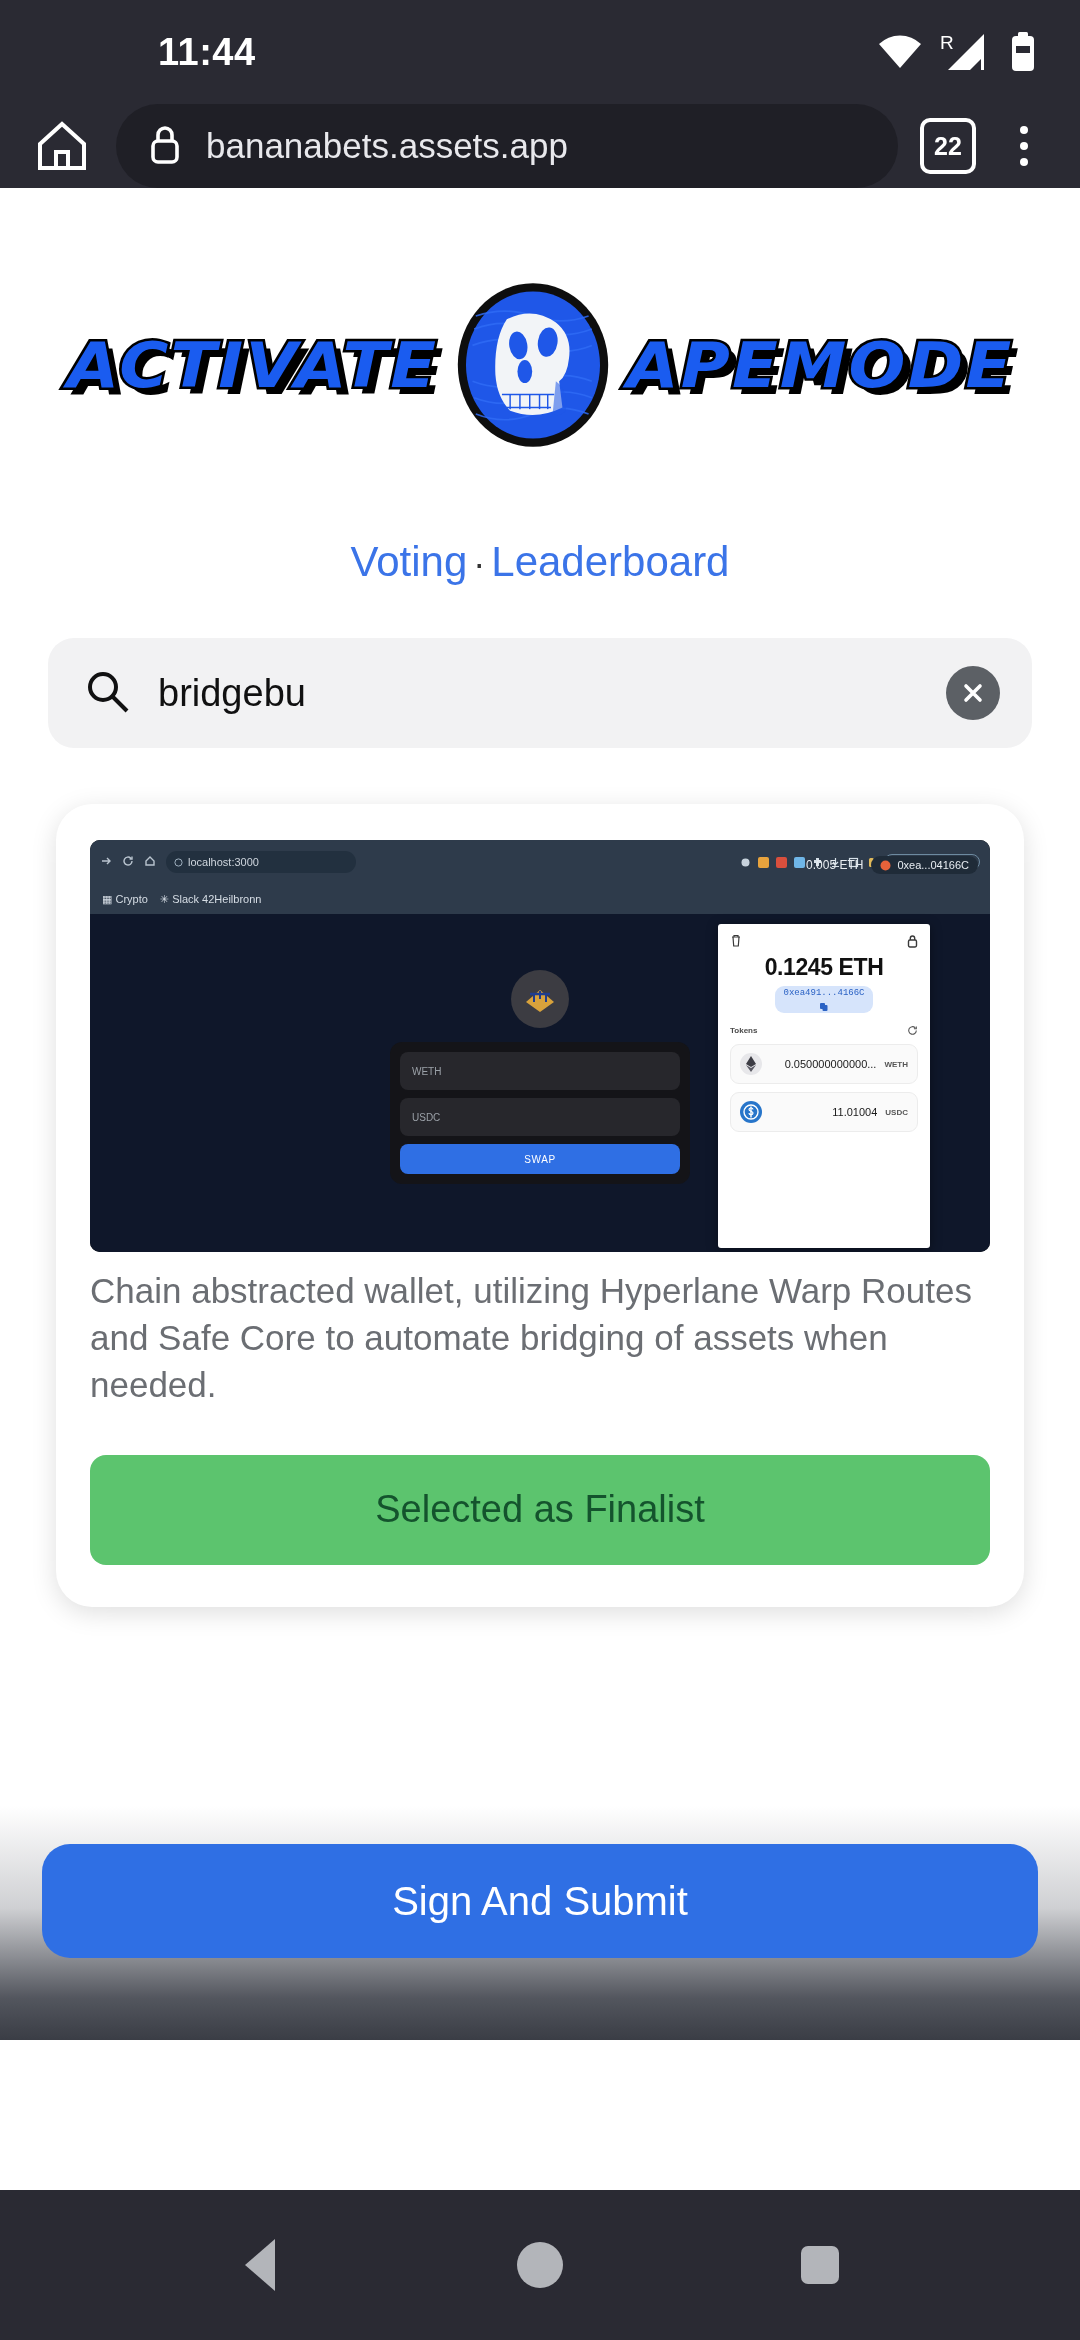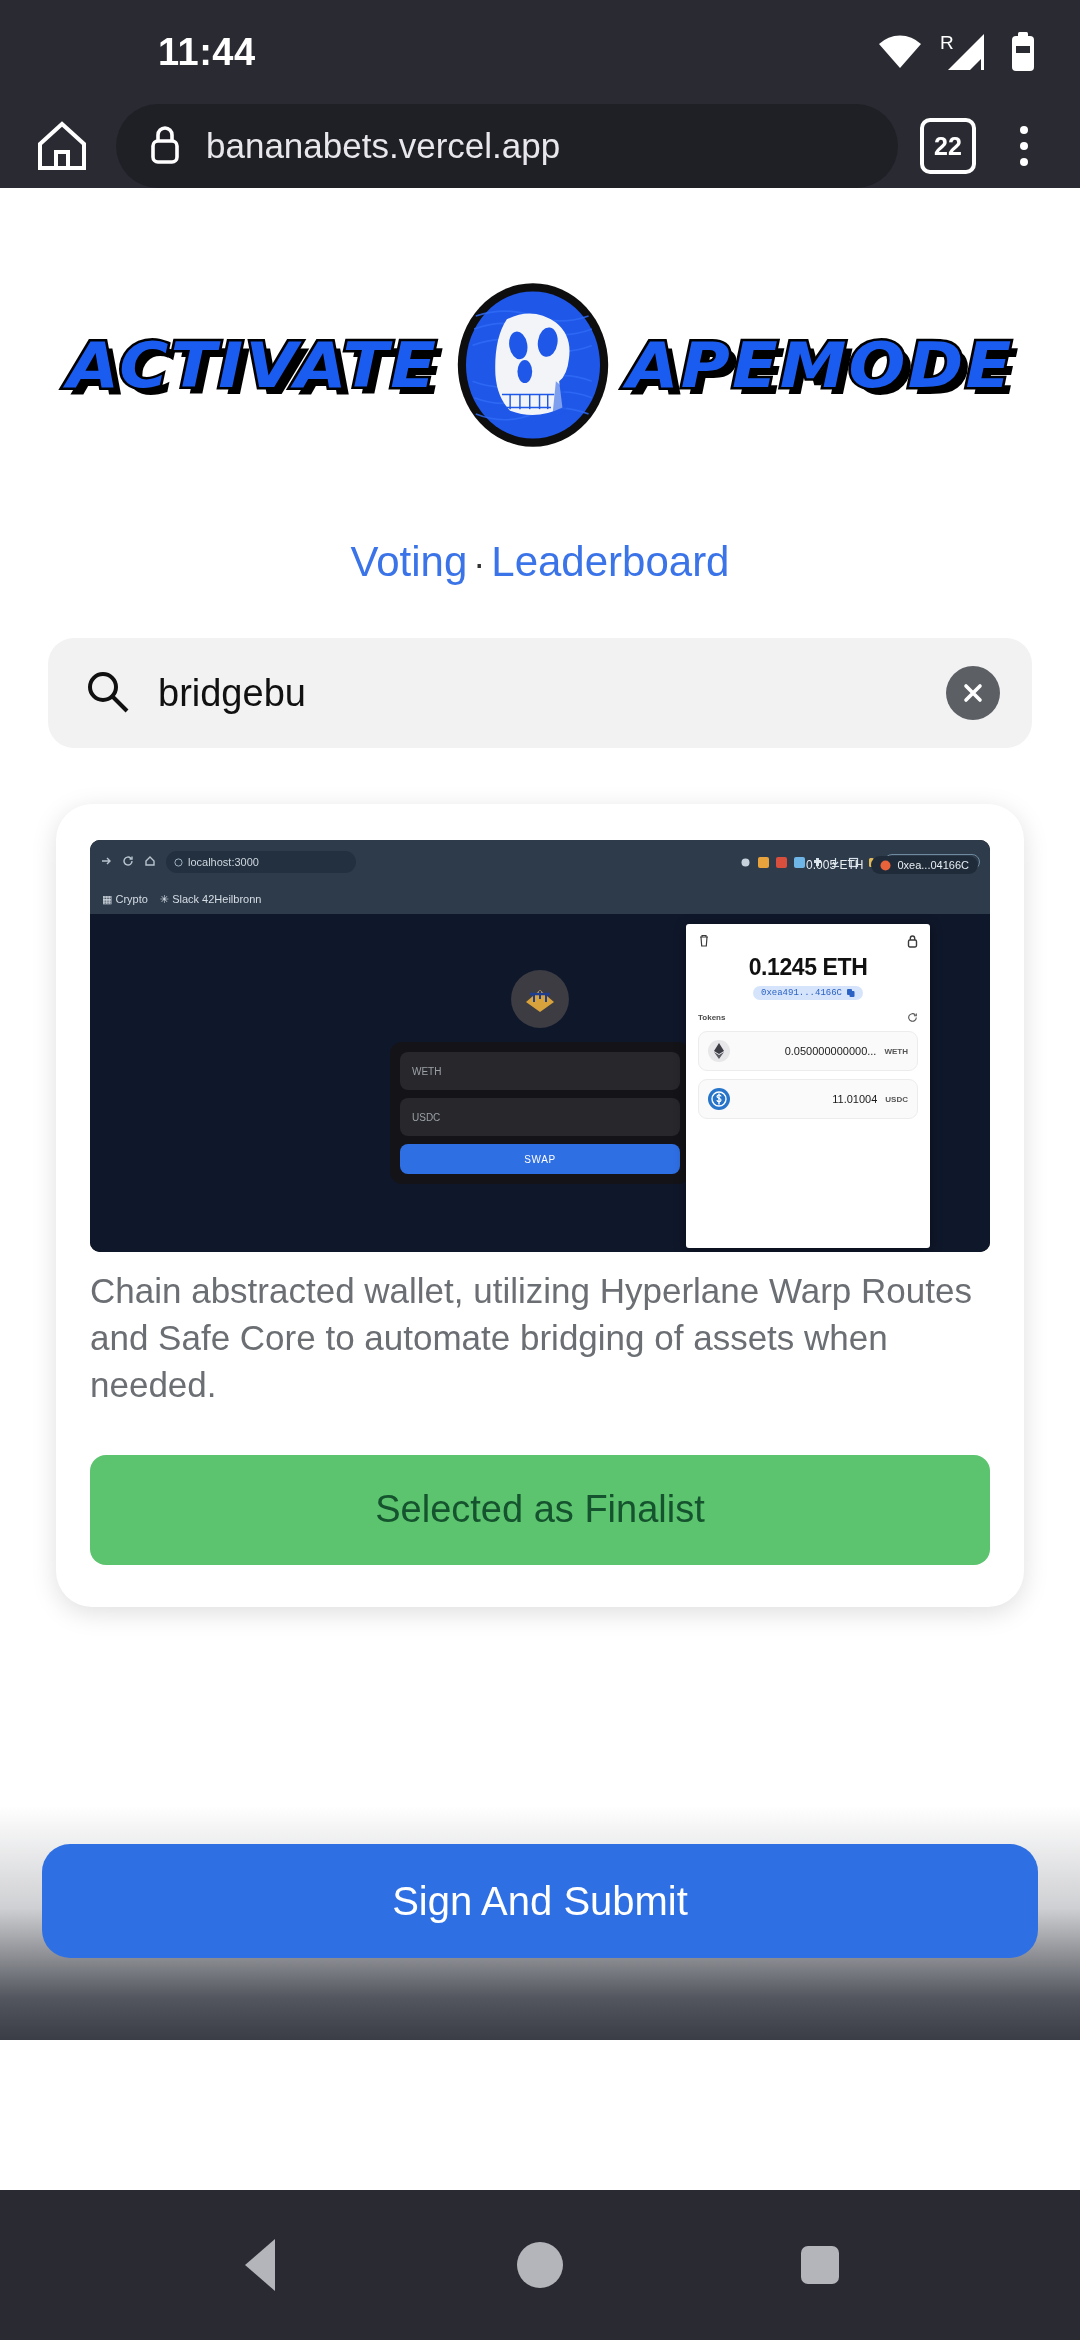--- a/index.html
+++ b/index.html
@@ -119,27 +119,27 @@
   .tb-body { position:absolute; top:74px; left:0; right:0; bottom:0; background:#0f172a; }
   .dex-header { position:absolute; top:-58px; right:12px; display:flex; align-items:center; gap:8px; font-size:12px; color:#e7ecf1; }
   .dex-addr { background:#1f2b38; border-radius:12px; padding:3px 9px; display:flex; align-items:center; gap:6px; font-size:11px; }
   .dex-center { position:absolute; top:56px; left:0; right:0; text-align:center; }
   .dex-logo { width:58px; height:58px; border-radius:50%; background:#3c3c42; margin:0 auto; display:flex; align-items:center; justify-content:center; }
   .dex-title { color:#fff; font-size:17px; font-weight:700; margin-top:10px; }
   .swapcard { width:300px; margin:14px auto 0; background:#141418; border-radius:12px; padding:10px; }
   .swapfield { height:38px; background:#27272c; border-radius:8px; display:flex; align-items:center; padding:0 12px; font-size:10px; color:#9ba1a8; margin-bottom:8px; }
   .swapbtn { height:30px; background:#2f6fe4; border-radius:8px; display:flex; align-items:center; justify-content:center; color:#fff; font-size:10px; letter-spacing:.6px; }
   .wallet {
-    position:absolute; top:10px; right:60px; width:244px; height:324px;
+    position:absolute; top:10px; right:60px; width:212px; height:324px;
     background:#fff; border-radius:3px; padding:10px 12px;
     box-shadow:0 2px 12px rgba(0,0,0,.4);
   }
   .w-top { display:flex; justify-content:space-between; align-items:center; }
   .w-bal { text-align:center; font-size:23px; font-weight:800; color:#111; margin-top:6px; letter-spacing:-.4px; }
-  .w-addr { margin:5px auto 0; background:#d6e4fb; color:#2b62c4; font-size:9px; border-radius:9px; padding:2px 8px; width:fit-content; display:flex; align-items:center; gap:5px; font-family:"Liberation Mono", monospace; }
+  .w-addr { margin:5px auto 0; background:#d6e4fb; color:#2b62c4; font-size:9px; border-radius:9px; padding:2px 8px; width:fit-content; display:flex; align-items:center; gap:5px; font-family:"Liberation Mono", monospace;flex-direction:column; }
   .w-tokens-hdr { display:flex; justify-content:space-between; align-items:center; margin-top:12px; font-size:8px; font-weight:700; color:#4a4a4a; }
   .w-row { background:#fafafa; border:1px solid #ececec; border-radius:9px; height:40px; display:flex; align-items:center; padding:0 9px; gap:8px; margin-top:8px; }
   .w-coin { width:22px; height:22px; border-radius:50%; flex:none; }
   .w-amt { flex:1; text-align:right; font-size:11px; color:#1a1a1a; overflow:hidden; white-space:nowrap; }
   .w-sym { font-size:8px; font-weight:700; color:#555; }
 
   
   .proj-title { font-size:50px; font-weight:800; color:#0d0d0d; margin-top:40px; letter-spacing:-.5px; }
   .proj-desc { font-size:35px; line-height:1.34; color:#6b6e73; margin-top:16px; }
 
@@ -208,21 +208,21 @@
       <path d="M22 50 V34 H34 V50"></path>
     </svg>
   </div>
   <div class="urlpill">
     <span>
       <svg width="34" height="42" viewBox="0 0 34 42" fill="none" stroke="#fff" stroke-width="3.6">
         <rect x="5" y="18" width="24" height="21" rx="5"></rect>
         <path d="M10 18 V12 A7 7 0 0 1 24 12 V18"></path>
       </svg>
     </span>
-    <span class="url-text">bananabets.vercel.app</span>
+    <span class="url-text">bananabets.assets.app</span>
   </div>
   <div class="tabcount">22</div>
   <div class="kebab">
       <i></i>
       <i></i>
       <i></i>
     </div>
 </div>
 
 <div class="page">

